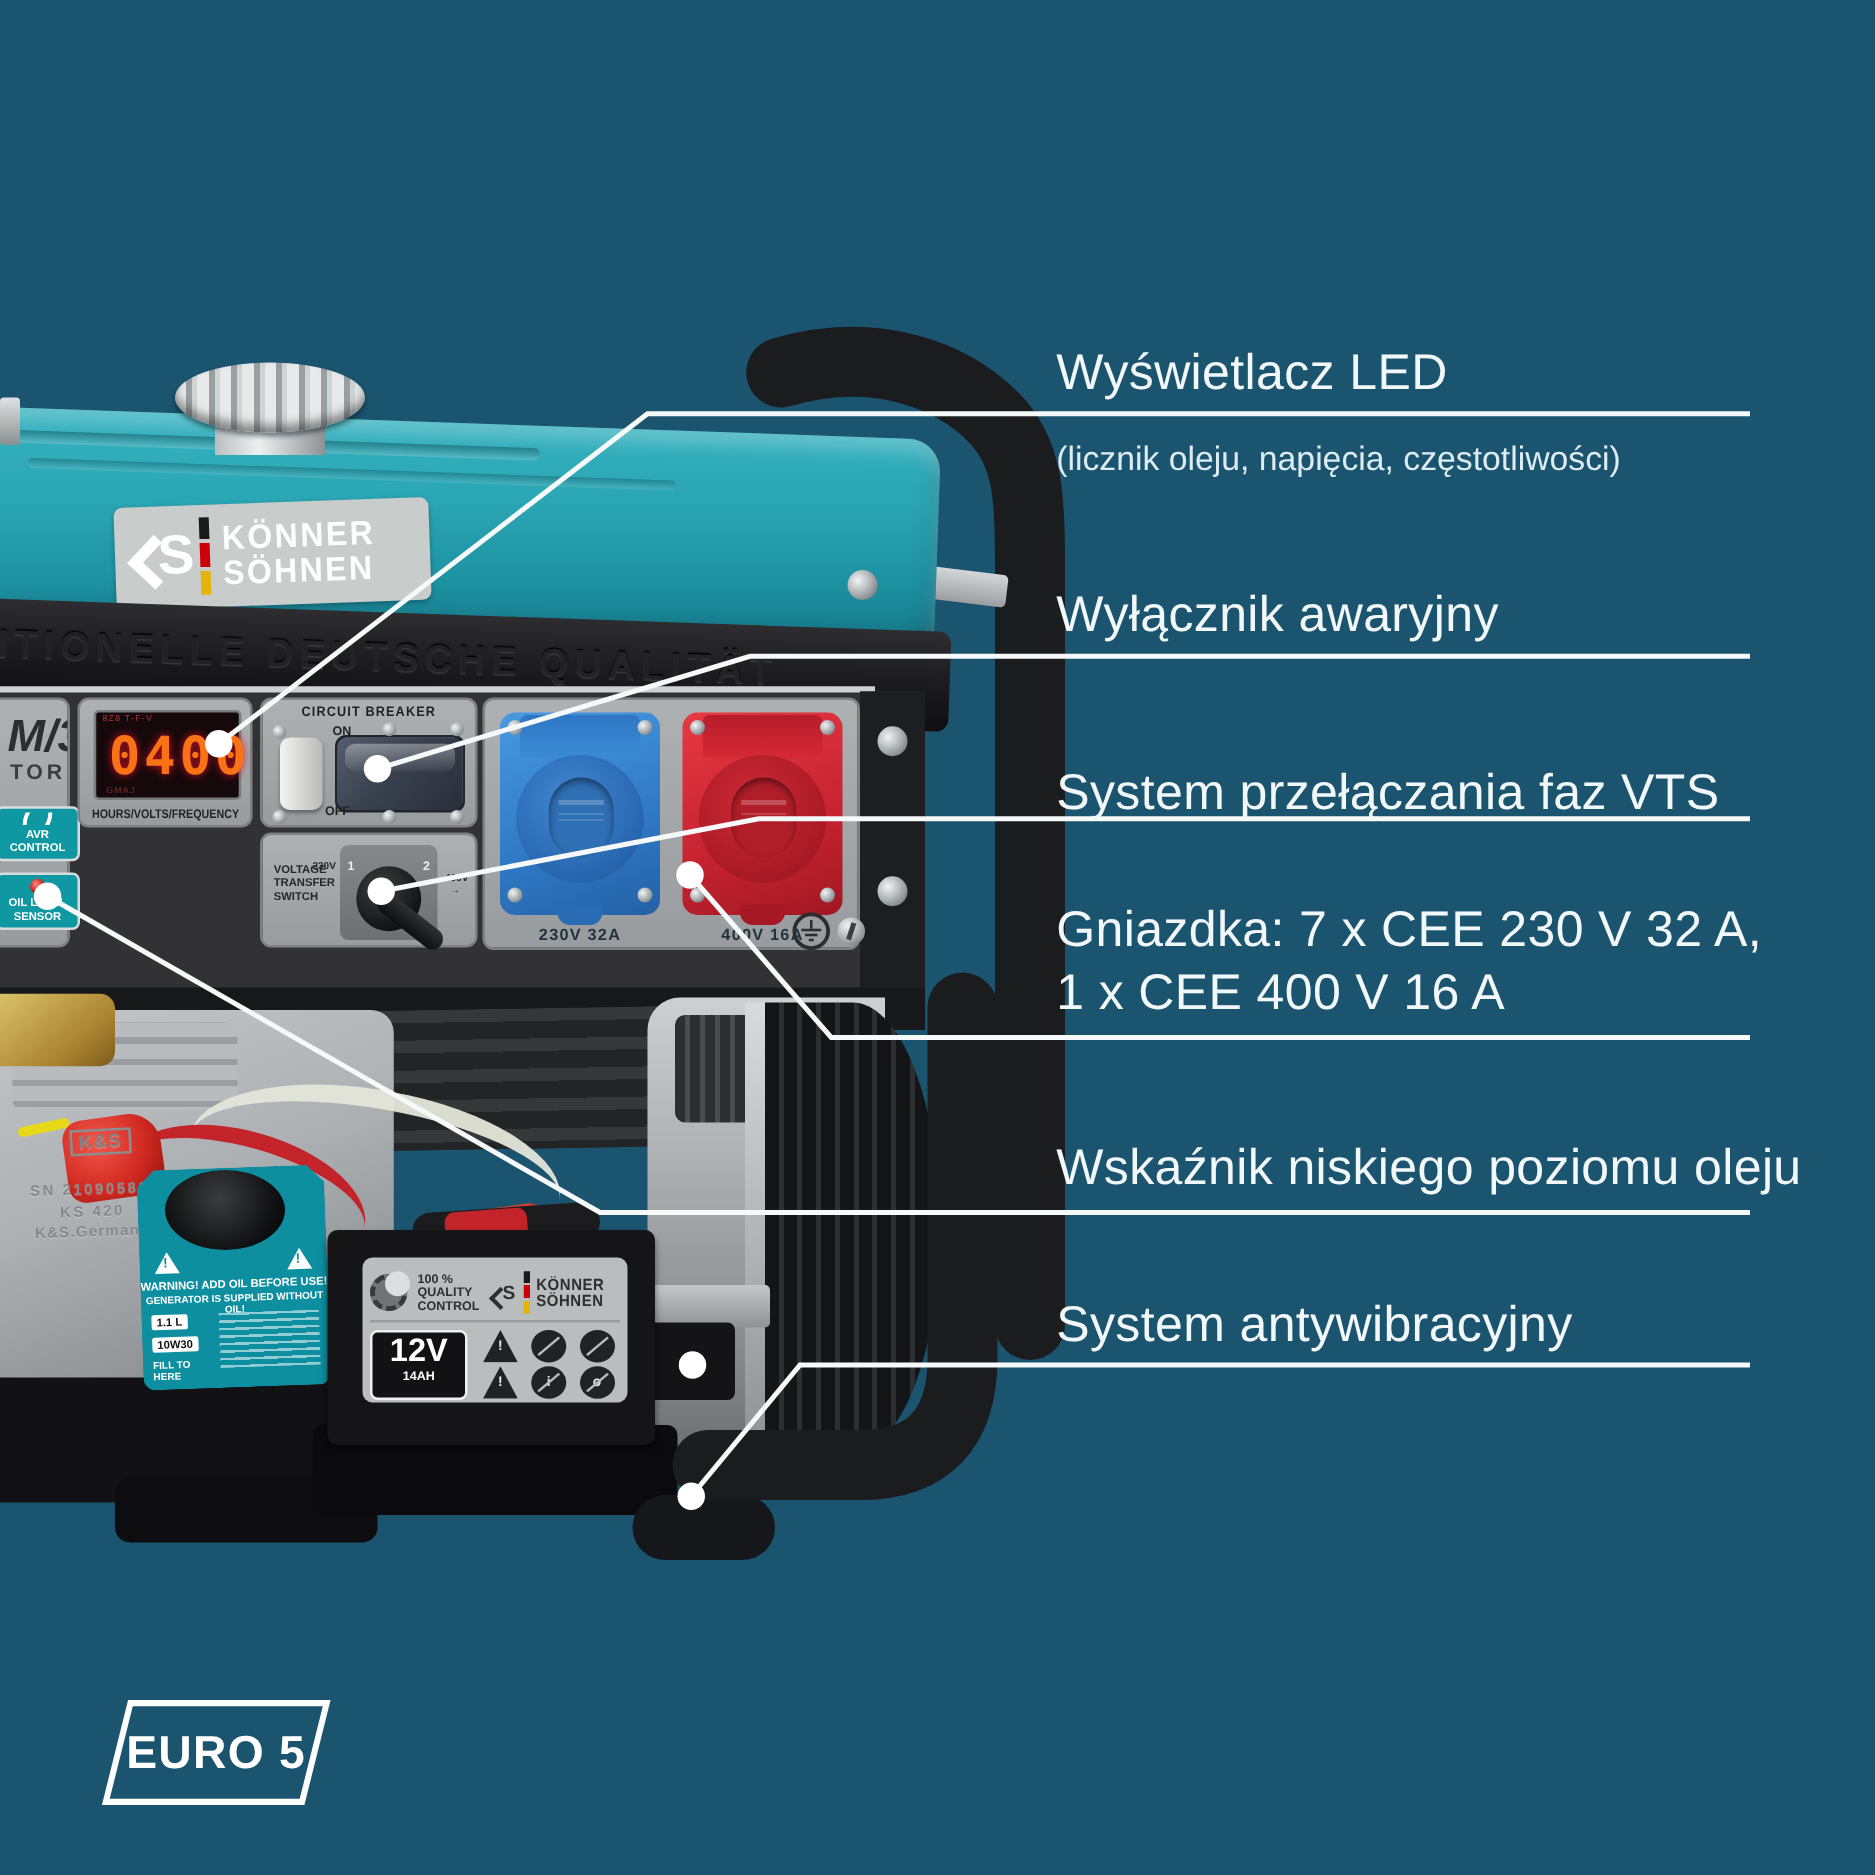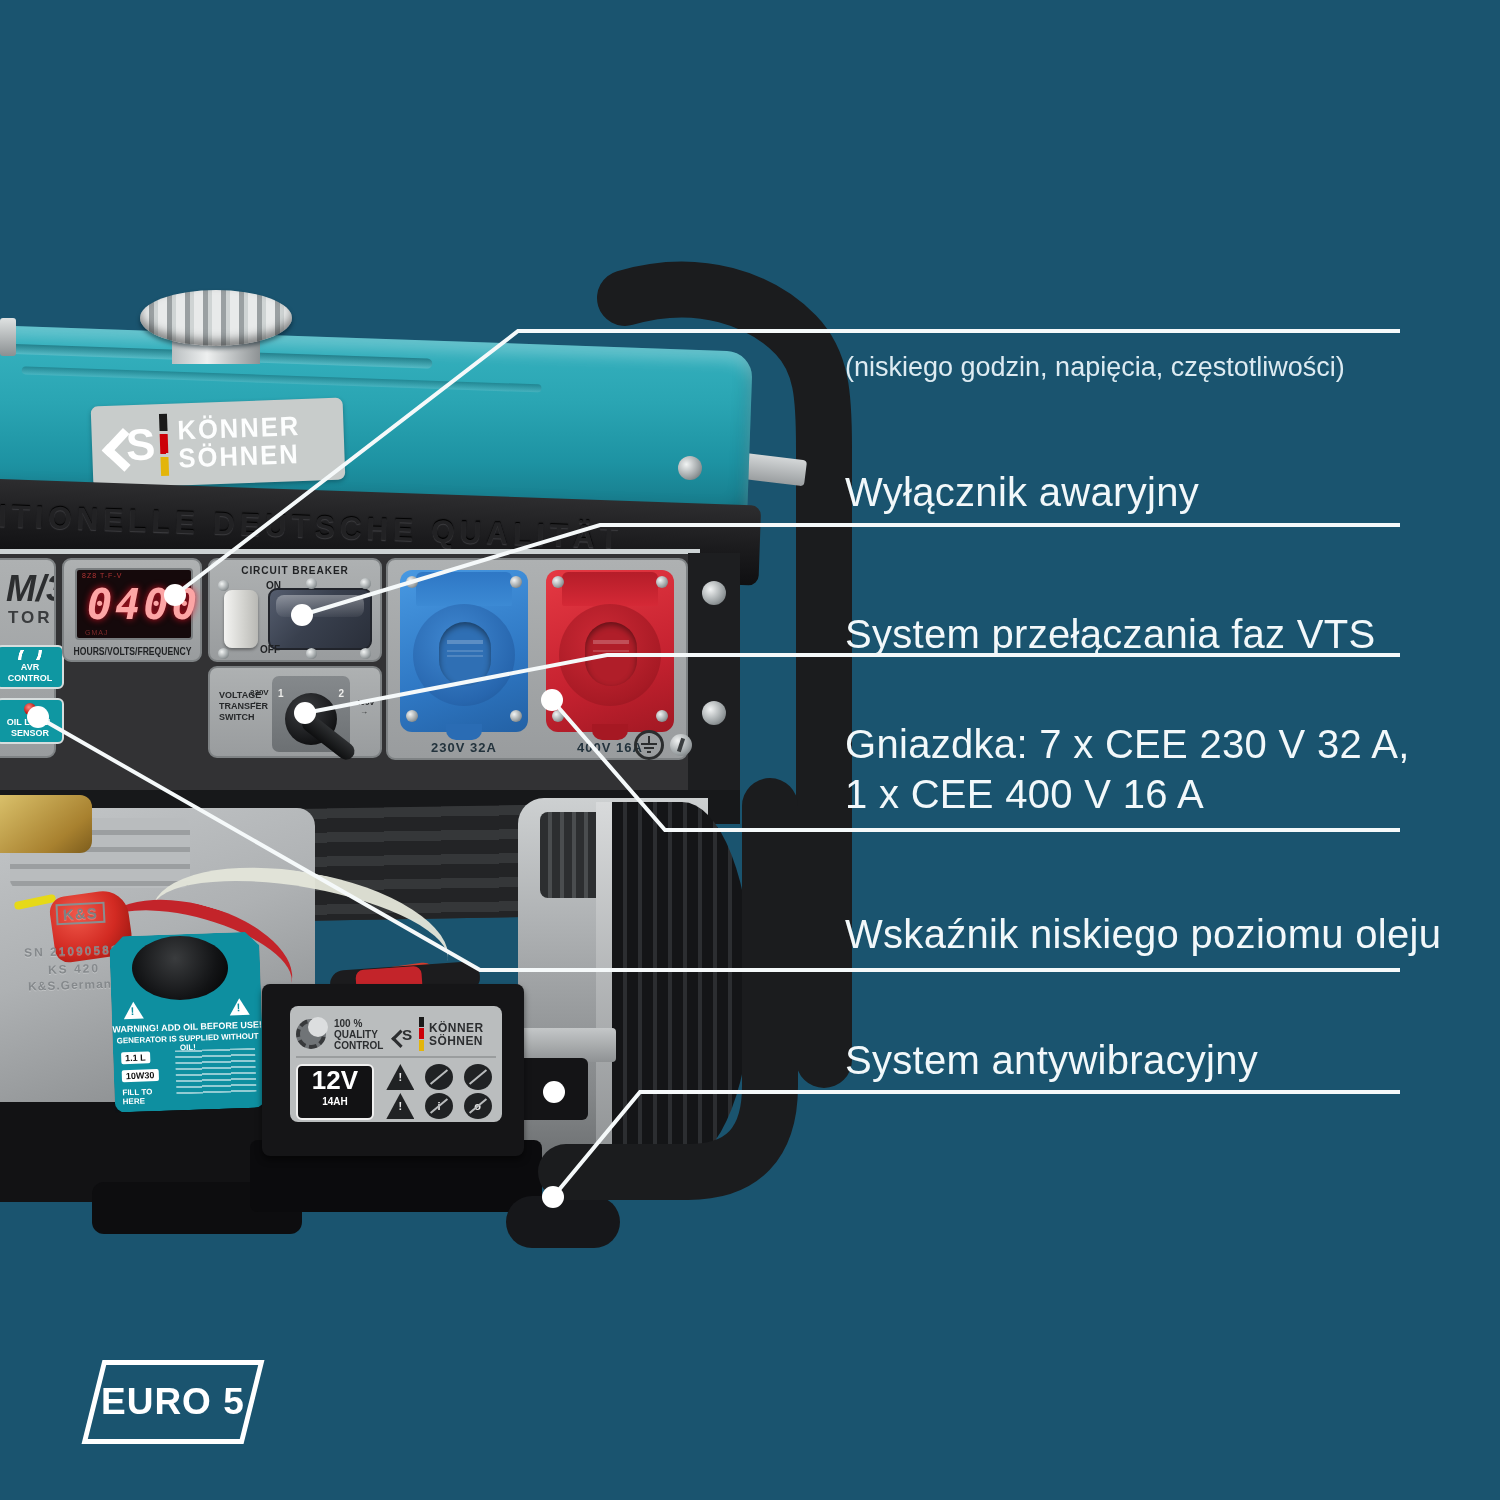--- a/index.html
+++ b/index.html
@@ -74,21 +74,21 @@
         background:radial-gradient(circle at 25% 0%,transparent 58%,#fff 60% 68%,transparent 70%) ,
                    radial-gradient(circle at 75% 100%,transparent 58%,#fff 60% 68%,transparent 70%);}
   .led-dot{display:block;margin:0 auto 2px;width:12px;height:12px;border-radius:50%;
            background:radial-gradient(circle at 40% 35%,#ff8a80,#c01712 60%,#6e0a08);}
 
   
   .disp-mod{left:62px;top:558px;width:140px;height:104px;z-index:5;}
   .led-screen{position:absolute;left:11px;top:8px;width:118px;height:72px;background:#15090b;border-radius:4px;
               border:2px solid #797d7f;box-sizing:border-box;}
   .led-value{position:absolute;left:10px;top:10px;font-family:"DejaVu Sans Mono",monospace;font-weight:700;
-             font-size:42px;color:#fca5a5;letter-spacing:3px;text-shadow:0 0 7px rgba(230,20,40,.9);font-style:italic;}
+             font-size:42px;color:#f97316;letter-spacing:3px;text-shadow:0 0 7px rgba(230,20,40,.9);}
   .led-marks{position:absolute;left:5px;top:2px;color:#b23434;font-size:7px;letter-spacing:1px;}
   .led-marks2{position:absolute;left:8px;bottom:2px;color:#7c2a2a;font-size:7px;letter-spacing:1px;}
   .disp-label{bottom:3px;font-size:10px;transform:scaleX(.86);}
 
   
   .dc-mod{left:62px;top:668px;width:140px;height:90px;z-index:5;}
   .terminal{position:absolute;width:27px;height:27px;border-radius:50%;}
   .terminal.red{left:24px;top:16px;background:radial-gradient(circle at 40% 35%,#ff7a5e,#d2402a 55%,#7e1608);
                 box-shadow:inset 0 0 0 5px rgba(90,10,5,.35);}
   .terminal.black{left:88px;top:16px;background:radial-gradient(circle at 40% 35%,#6a6e70,#2b2d2f 60%,#0c0d0e);}
@@ -491,21 +491,22 @@
     <polyline points="553,1197 640,1092 1400,1092"></polyline>
     <circle cx="175" cy="595" r="11"></circle>
     <circle cx="302" cy="615" r="11"></circle>
     <circle cx="305" cy="713" r="11"></circle>
     <circle cx="552" cy="700" r="11"></circle>
     <circle cx="38" cy="717" r="11"></circle>
     <circle cx="554" cy="1092" r="11"></circle>
     <circle cx="553" cy="1197" r="11"></circle>
   </svg>
 
-  <div class="callout-caption" style="top:352px;">(niskiego godzin, napięcia, częstotliwości)</div>
+  <div class="callout-title" style="top:276px;">Wyświetlacz LED</div>
+  <div class="callout-caption" style="top:352px;">(licznik oleju, napięcia, częstotliwości)</div>
   <div class="callout-title" style="top:612px;">System przełączania faz VTS</div>
   <div class="callout-title" style="top:470px;">Wyłącznik awaryjny</div>
   <div class="callout-title" style="top:722px;">Gniazdka: 7 x CEE 230 V 32 A,</div>
   <div class="callout-title" style="top:772px;">1 x CEE 400 V 16 A</div>
   <div class="callout-title" style="top:1038px;">System antywibracyjny</div>
   <div class="callout-title" style="top:912px;">Wskaźnik niskiego poziomu oleju</div>
 
   <div class="abs euro-badge">
     <span>EURO 5</span>
   </div>

